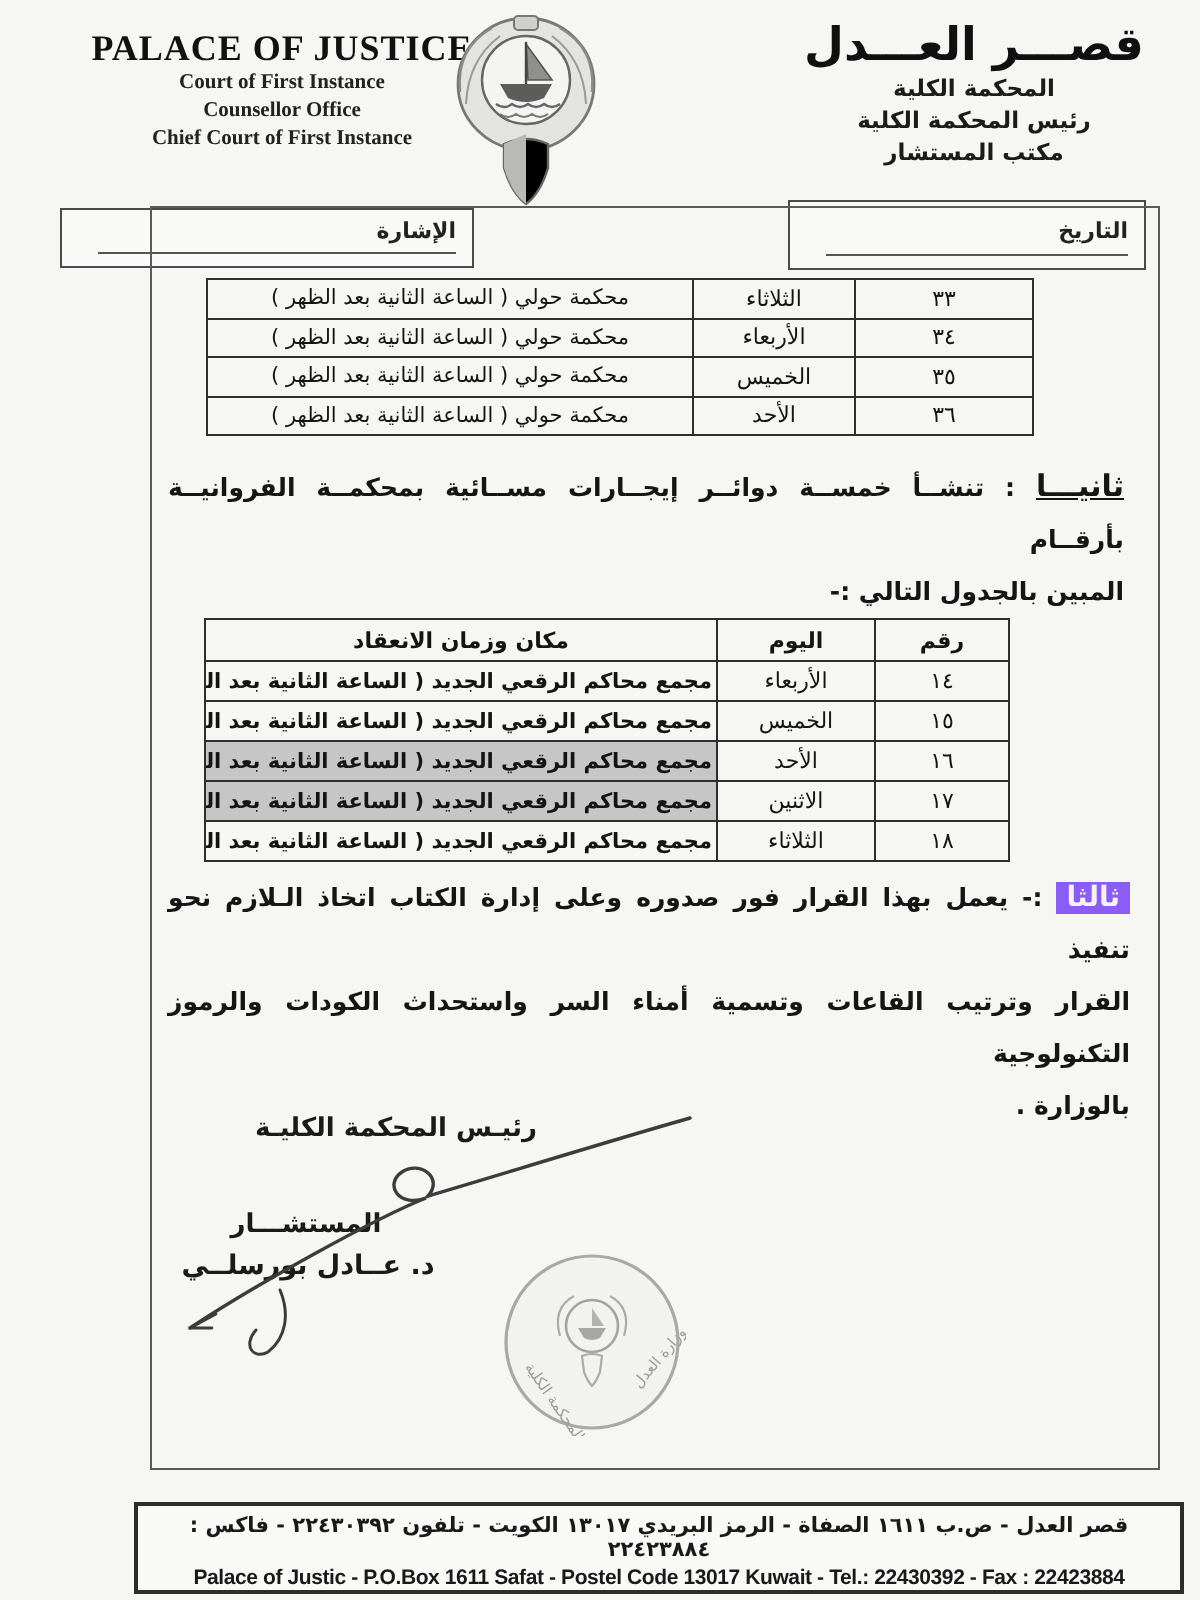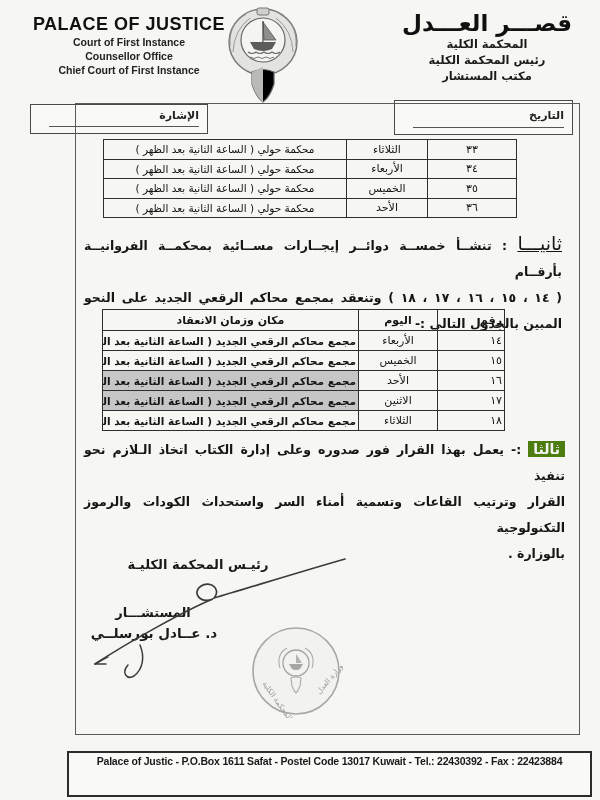--- a/index.html
+++ b/index.html
@@ -4,33 +4,33 @@
 <style>
   html,body{margin:0;padding:0;}
   body{
     width:600px;height:800px;position:relative;overflow:hidden;
     background:#f6f6f3;
     font-family:"DejaVu Sans",sans-serif;color:#161616;
   }
   .abs{position:absolute;}
 
   
-  .hdr-left{left:20px;top:14px;width:218px;text-align:center;font-family:Liberation Sans, sans-serif;}
+  .hdr-left{left:32px;top:14px;width:218px;text-align:center;font-family:Liberation Serif, serif;}
   .hdr-left .t{font-size:18px;font-weight:bold;letter-spacing:.5px;color:#111;}
   .hdr-left .l{font-size:10.5px;font-weight:bold;line-height:14px;color:#222;margin-top:0;}
   .hdr-left .l:first-of-type{margin-top:6px;}
 
   .hdr-right{left:392px;top:10px;width:190px;text-align:center;direction:rtl;}
   .hdr-right .t{font-size:23px;font-weight:bold;color:#101010;}
   .hdr-right .l{font-size:11.5px;font-weight:bold;line-height:16px;color:#1b1b1b;}
   .hdr-right .l:first-of-type{margin-top:4px;}
 
   
   .fieldbox{border:1px solid #4a4a4a;direction:rtl;background:rgba(255,255,255,.35);}
-  .ref-box{left:30px;top:104px;width:176px;height:28px;}
+  .ref-box{left:30px;top:104px;width:176px;height:28px;padding-left:29px;}
   .date-box{left:394px;top:100px;width:177px;height:33px;}
   .fieldbox .lbl{position:absolute;right:8px;top:4px;font-size:11px;font-weight:bold;color:#222;}
   .fieldbox .wline{position:absolute;right:8px;left:18px;bottom:6px;border-bottom:1px solid #555;}
 
   
   .outer-frame{left:75px;top:103px;width:503px;height:630px;border:1px solid #5a5a5a;}
 
   
   table.doc{border-collapse:collapse;direction:rtl;width:100%;table-layout:fixed;}
   table.doc th,table.doc td{
@@ -39,33 +39,33 @@
   }
   .t1wrap{left:103px;top:139px;width:414px;}
   .t1 td{height:18.5px;font-size:11px;}
   .t1 td:nth-child(1){width:84px;}
   .t1 td:nth-child(2){width:76px;}
   .t1 td:nth-child(3){font-weight:normal;font-size:10.5px;}
 
   .t2wrap{left:102px;top:309px;width:403px;}
   .t2 th{height:20px;font-size:11px;font-weight:bold;}
   .t2 td{height:19px;font-size:11px;}
-  .t2 th:nth-child(1),.t2 td:nth-child(1){width:62px;text-align:right;}
+  .t2 th:nth-child(1),.t2 td:nth-child(1){width:62px;}
   .t2 th:nth-child(2),.t2 td:nth-child(2){width:74px;}
   .t2 td:nth-child(3){font-weight:bold;font-size:10.5px;}
   .t2 td.hl{background:#c6c6c6;}
 
   
   .para{direction:rtl;color:#151515;font-weight:bold;font-size:12.5px;line-height:26px;}
   .sec2{left:84px;top:230px;width:478px;}
   .sec3{left:84px;top:436px;width:481px;}
   .pline{text-align:justify;text-align-last:justify;}
   .pline.last{text-align:right;text-align-last:right;}
-  .lead2{font-size:19px;font-weight:normal;text-decoration:underline;}
-  .blacktag{background:#4d7c0f;color:#f4f4f4;font-size:14px;font-weight:bold;padding:0 5px;}
+  .lead2{font-size:15px;font-weight:bold;text-decoration:underline;}
+  .blacktag{background:#8b5cf6;color:#f4f4f4;font-size:14px;font-weight:bold;padding:0 5px;}
 
   
   .sig-line{direction:rtl;text-align:center;font-weight:bold;color:#1a1a1a;}
   .sig1{left:76px;top:557px;width:154px;font-size:13px;margin-left:45px;}
   .sig2{left:76px;top:590px;width:154px;font-size:13px;margin-top:15px;}
   .sig3{left:74px;top:625px;width:160px;font-size:13.5px;}
 
   
   .footer-box{left:67px;top:751px;width:521px;height:42px;border:2px solid #2c2c2c;background:rgba(255,255,255,.4);}
   .footer-ar{direction:rtl;text-align:center;font-size:10.5px;font-weight:bold;color:#191919;margin-top:4px;}
@@ -140,21 +140,20 @@
           <td>٣٦</td>
           <td>الأحد</td>
           <td>محكمة حولي ( الساعة الثانية بعد الظهر )</td>
         </tr>
       </tbody>
   </table>
 </div>
 
 <div class="abs para sec2">
   <div class="pline"><span class="lead2">ثانيـــا</span><span> : </span><span>تنشــأ خمســة دوائــر إيجــارات مســائية بمحكمــة الفروانيــة بأرقــام</span></div>
-  <div class="pline">( ١٤ ، ١٥ ، ١٦ ، ١٧ ، ١٨ ) وتنعقد بمجمع محاكم الرقعي الجديد على النحو</div>
   <div class="pline last">المبين بالجدول التالي :-</div>
 </div>
 
 <div class="abs t2wrap">
   <table class="doc t2">
     <tbody>
         <tr>
           <th>رقم</th>
           <th>اليوم</th>
           <th>مكان وزمان الانعقاد</th>
@@ -212,14 +211,15 @@
   <path d="M31,44 Q27,30 38,24" fill="none" stroke="#ababab" stroke-width="1.1"></path>
   <path d="M63,44 Q67,30 56,24" fill="none" stroke="#ababab" stroke-width="1.1"></path>
   <path d="M47,30 L53,39 L47,39 Z" fill="#b3b3b0"></path>
   <path d="M40,40 L54,40 L51,45 Q47,47 43,45 Z" fill="#a6a6a3"></path>
   <path d="M42,54 Q47,52 52,54 L51,62 Q49,67 47,69 Q45,67 43,62 Z" fill="none" stroke="#ababab" stroke-width="1.1"></path>
   <text x="14" y="62" font-size="7.5" fill="#9b9b98" transform="rotate(55 16 60)">المحكمة الكلية</text>
   <text x="64" y="68" font-size="7.5" fill="#9b9b98" transform="rotate(-50 70 62)">وزارة العدل</text>
 </svg>
 
 <div class="abs footer-box">
+  <div class="footer-ar">قصر العدل - ص.ب ١٦١١ الصفاة - الرمز البريدي ١٣٠١٧ الكويت - تلفون ٢٢٤٣٠٣٩٢ - فاكس : ٢٢٤٢٣٨٨٤</div>
   <div class="footer-en">Palace of Justic - P.O.Box 1611 Safat - Postel Code 13017 Kuwait - Tel.: 22430392 - Fax : 22423884</div>
 </div>
 
 </body></html>

